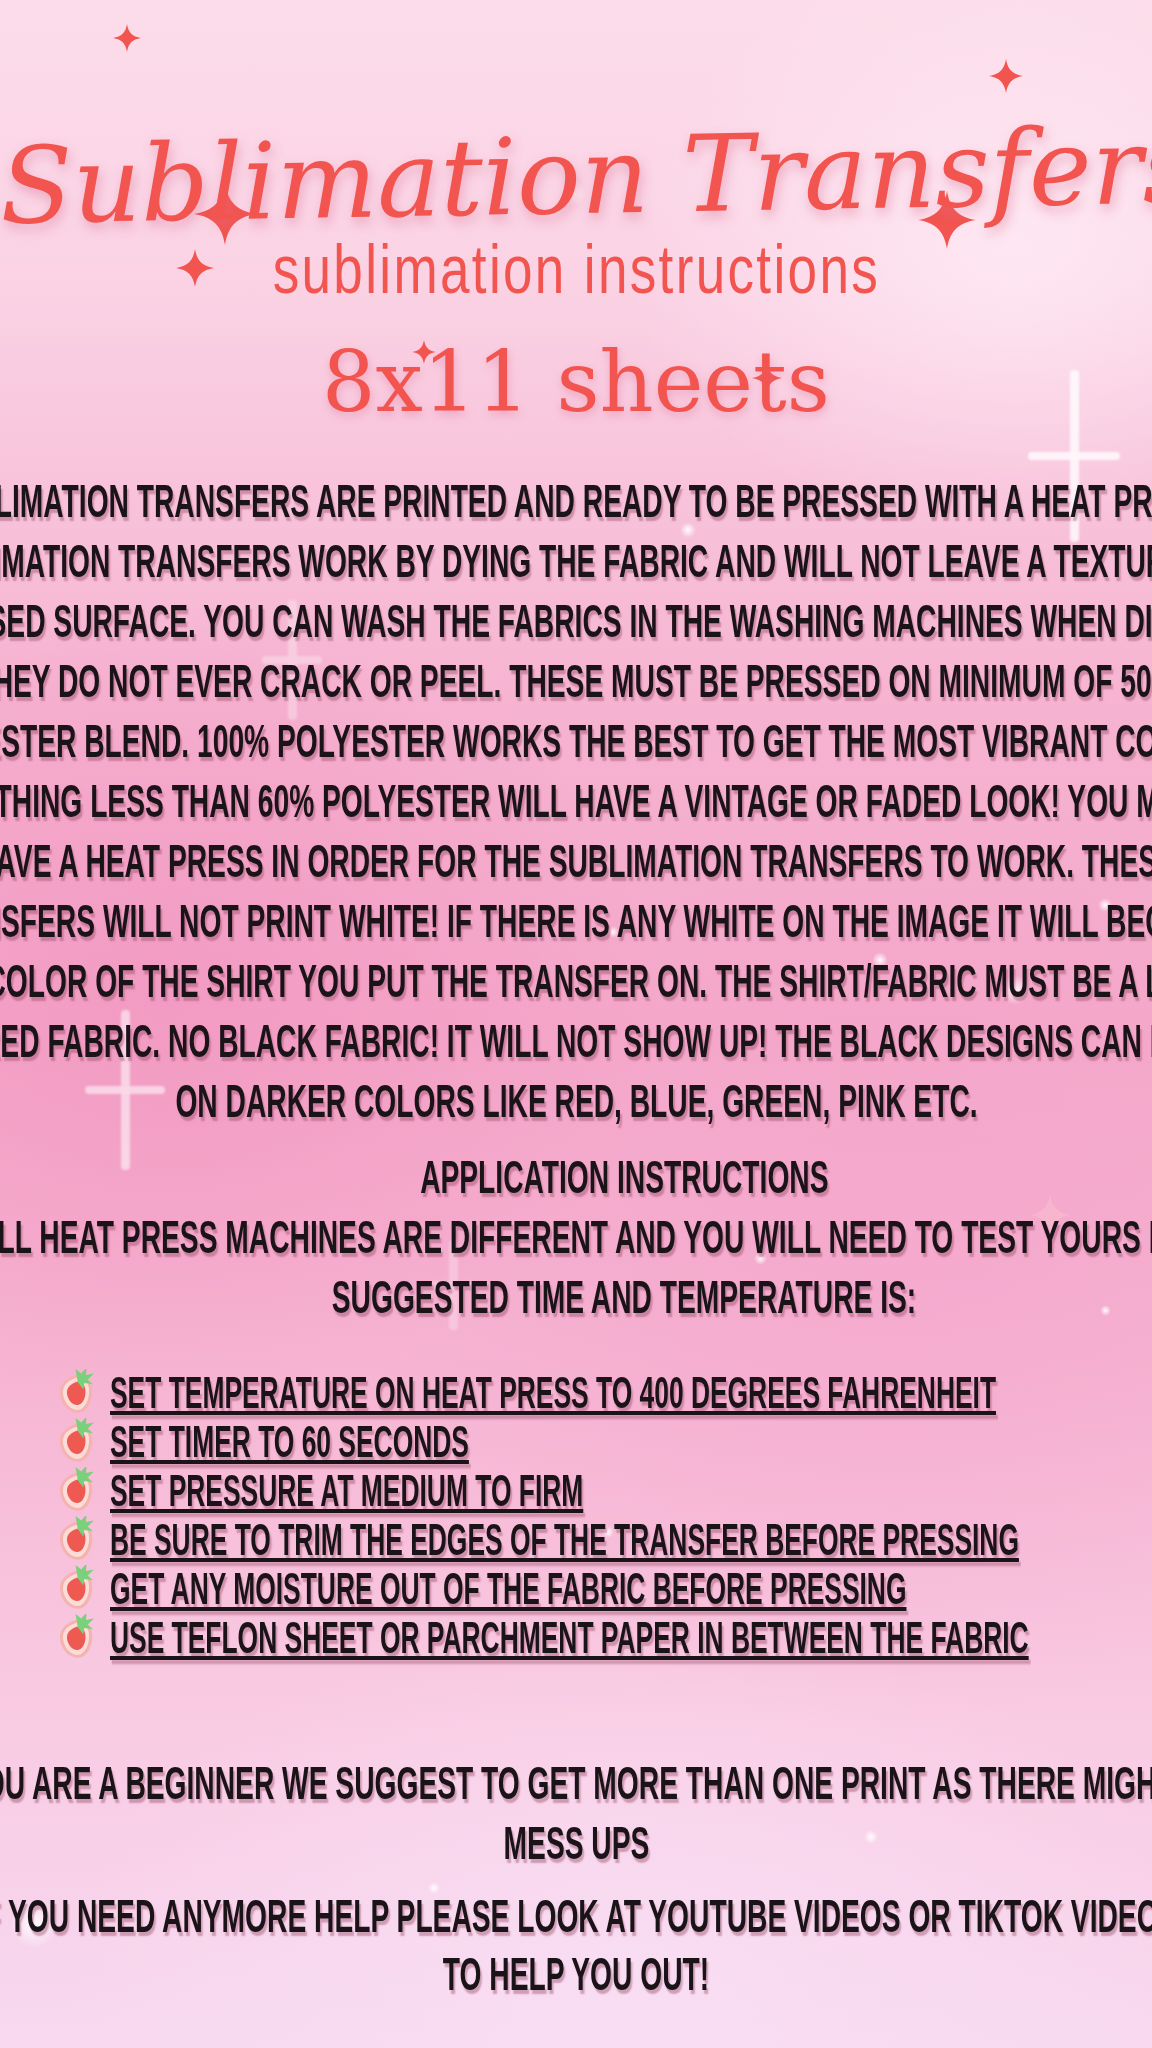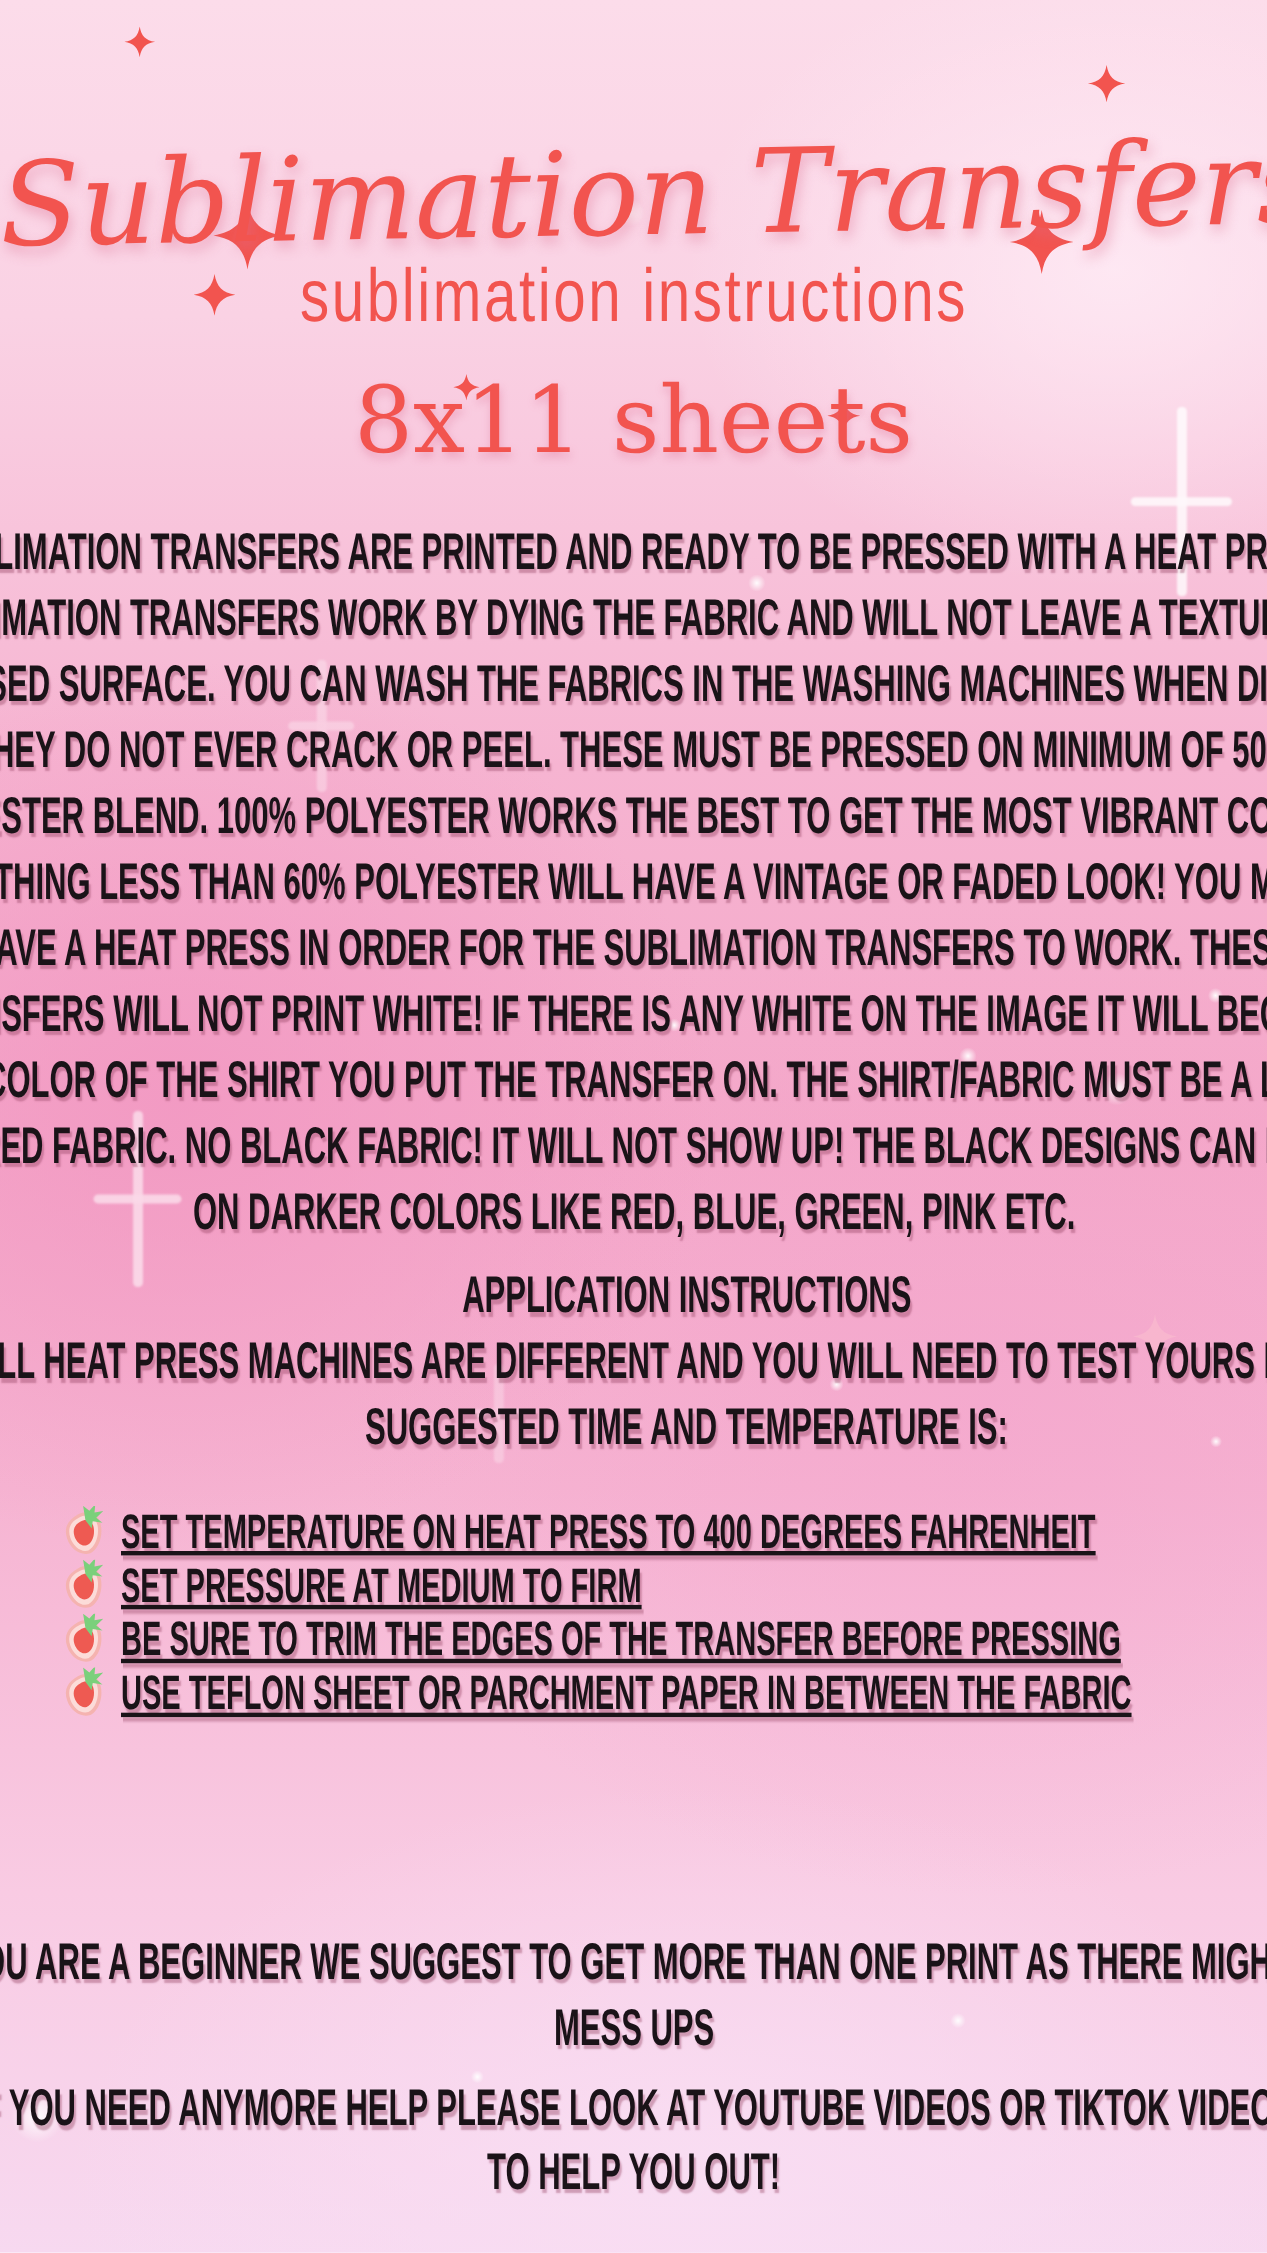--- a/index.html
+++ b/index.html
@@ -211,20 +211,33 @@
               <path d="M24 7 C34 5 42 12 41 22 C40 33 32 43 24 44 C15 44 8 35 8 25 C8 14 14 9 24 7Z" fill="#f5b3b0"></path>
               <path d="M24 10 C33 8 39 14 38 22 C37 31 30 40 23 41 C16 41 11 33 11 25 C11 16 16 11 24 10Z" fill="#fcdcd9"></path>
               <path d="M24 14 C31 12 35 17 34 23 C33 30 28 36 23 36 C18 36 15 30 15 25 C15 19 18 15 24 14Z" fill="#ee5a52"></path>
               <path d="M31 1 L35 7 L42 3 L39 10 L47 11 L39 15 L43 21 L35 17 L32 23 L29 14 Z" fill="#7bd07b"></path>
             </g>
           </svg>
         </span>
         <span class="cx-left">SET TEMPERATURE ON HEAT PRESS TO 400 DEGREES FAHRENHEIT</span>
       </li>
 
+      <li class="bullet">
+        <span class="berry">
+          <svg viewBox="0 0 48 48">
+            <g transform="rotate(-18 24 24)">
+              <path d="M24 7 C34 5 42 12 41 22 C40 33 32 43 24 44 C15 44 8 35 8 25 C8 14 14 9 24 7Z" fill="#f5b3b0"></path>
+              <path d="M24 10 C33 8 39 14 38 22 C37 31 30 40 23 41 C16 41 11 33 11 25 C11 16 16 11 24 10Z" fill="#fcdcd9"></path>
+              <path d="M24 14 C31 12 35 17 34 23 C33 30 28 36 23 36 C18 36 15 30 15 25 C15 19 18 15 24 14Z" fill="#ee5a52"></path>
+              <path d="M31 1 L35 7 L42 3 L39 10 L47 11 L39 15 L43 21 L35 17 L32 23 L29 14 Z" fill="#7bd07b"></path>
+            </g>
+          </svg>
+        </span>
+        <span class="cx-left">SET TIMER TO 60 SECONDS</span>
+      </li>
 
       <li class="bullet">
         <span class="berry">
           <svg viewBox="0 0 48 48">
             <g transform="rotate(-18 24 24)">
               <path d="M24 7 C34 5 42 12 41 22 C40 33 32 43 24 44 C15 44 8 35 8 25 C8 14 14 9 24 7Z" fill="#f5b3b0"></path>
               <path d="M24 10 C33 8 39 14 38 22 C37 31 30 40 23 41 C16 41 11 33 11 25 C11 16 16 11 24 10Z" fill="#fcdcd9"></path>
               <path d="M24 14 C31 12 35 17 34 23 C33 30 28 36 23 36 C18 36 15 30 15 25 C15 19 18 15 24 14Z" fill="#ee5a52"></path>
               <path d="M31 1 L35 7 L42 3 L39 10 L47 11 L39 15 L43 21 L35 17 L32 23 L29 14 Z" fill="#7bd07b"></path>
             </g>
@@ -241,20 +254,33 @@
               <path d="M24 10 C33 8 39 14 38 22 C37 31 30 40 23 41 C16 41 11 33 11 25 C11 16 16 11 24 10Z" fill="#fcdcd9"></path>
               <path d="M24 14 C31 12 35 17 34 23 C33 30 28 36 23 36 C18 36 15 30 15 25 C15 19 18 15 24 14Z" fill="#ee5a52"></path>
               <path d="M31 1 L35 7 L42 3 L39 10 L47 11 L39 15 L43 21 L35 17 L32 23 L29 14 Z" fill="#7bd07b"></path>
             </g>
           </svg>
         </span>
         <span class="cx-left">BE SURE TO TRIM THE EDGES OF THE TRANSFER BEFORE PRESSING</span>
       </li>
 
 
+      <li class="bullet">
+        <span class="berry">
+          <svg viewBox="0 0 48 48">
+            <g transform="rotate(-18 24 24)">
+              <path d="M24 7 C34 5 42 12 41 22 C40 33 32 43 24 44 C15 44 8 35 8 25 C8 14 14 9 24 7Z" fill="#f5b3b0"></path>
+              <path d="M24 10 C33 8 39 14 38 22 C37 31 30 40 23 41 C16 41 11 33 11 25 C11 16 16 11 24 10Z" fill="#fcdcd9"></path>
+              <path d="M24 14 C31 12 35 17 34 23 C33 30 28 36 23 36 C18 36 15 30 15 25 C15 19 18 15 24 14Z" fill="#ee5a52"></path>
+              <path d="M31 1 L35 7 L42 3 L39 10 L47 11 L39 15 L43 21 L35 17 L32 23 L29 14 Z" fill="#7bd07b"></path>
+            </g>
+          </svg>
+        </span>
+        <span class="cx-left">GET ANY MOISTURE OUT OF THE FABRIC BEFORE PRESSING</span>
+      </li>
 
       <li class="bullet">
         <span class="berry">
           <svg viewBox="0 0 48 48">
             <g transform="rotate(-18 24 24)">
               <path d="M24 7 C34 5 42 12 41 22 C40 33 32 43 24 44 C15 44 8 35 8 25 C8 14 14 9 24 7Z" fill="#f5b3b0"></path>
               <path d="M24 10 C33 8 39 14 38 22 C37 31 30 40 23 41 C16 41 11 33 11 25 C11 16 16 11 24 10Z" fill="#fcdcd9"></path>
               <path d="M24 14 C31 12 35 17 34 23 C33 30 28 36 23 36 C18 36 15 30 15 25 C15 19 18 15 24 14Z" fill="#ee5a52"></path>
               <path d="M31 1 L35 7 L42 3 L39 10 L47 11 L39 15 L43 21 L35 17 L32 23 L29 14 Z" fill="#7bd07b"></path>
             </g>

